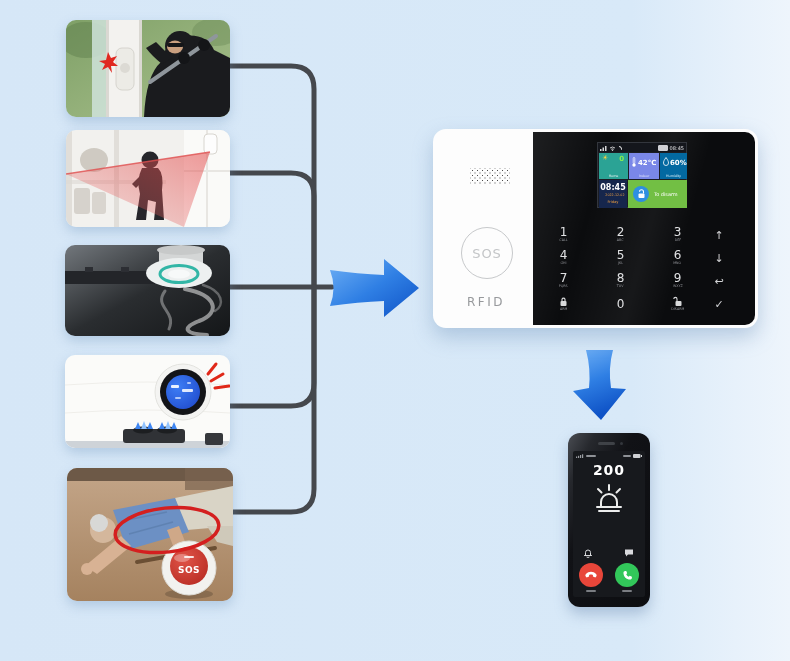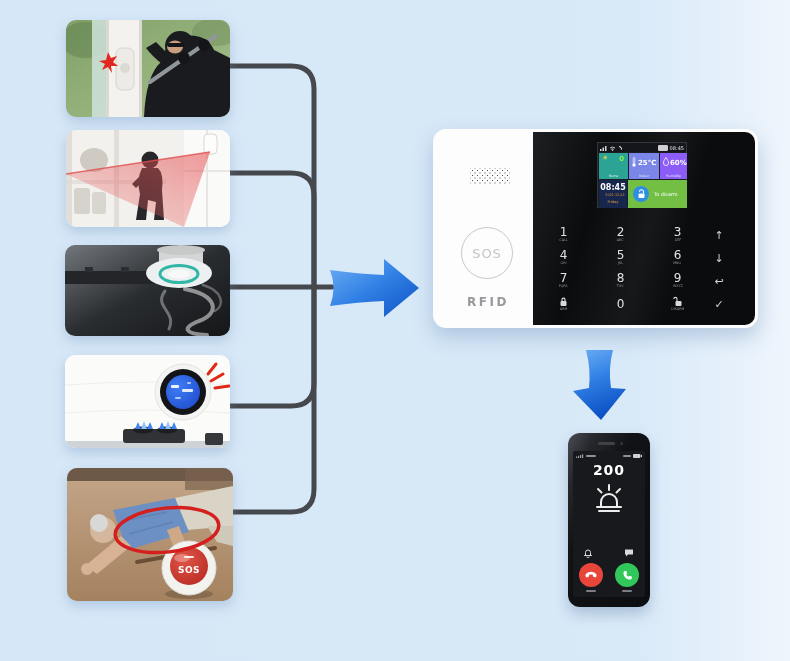--- a/index.html
+++ b/index.html
@@ -17,38 +17,38 @@
 
   
   .panel{position:absolute;left:433px;top:129px;width:325px;height:199px;background:#fdfdfd;
          border-radius:13px;z-index:2;box-shadow:0 9px 20px rgba(110,145,185,.4);}
   .speaker{position:absolute;left:37px;top:39px;width:40px;height:16px;
            background-image:radial-gradient(#4a4a4a 0.9px,transparent 1px),radial-gradient(#4a4a4a 0.9px,transparent 1px);
            background-size:5px 5px;background-position:0 0,2.5px 2.5px;}
   .sos-circle{position:absolute;left:28px;top:98px;width:50px;height:50px;border:1.5px solid #c7c9cb;
               border-radius:50%;display:flex;align-items:center;justify-content:center;
               color:#c3c5c7;font-size:13px;letter-spacing:1px;}
-  .rfid{position:absolute;left:34px;top:166px;color:#97999c;font-weight:bold;font-size:12px;
+  .rfid{position:absolute;left:34px;top:166px;color:#97999c;font-weight:normal;font-size:12px;
         letter-spacing:2.5px;}
   .rfid-waves{position:absolute;left:80px;top:-8px;}
   .panel-black{position:absolute;left:100px;top:3px;right:3px;bottom:3px;background:#0b0c0e;
                border-radius:0 10px 10px 0;overflow:hidden;}
   .gloss{position:absolute;inset:0;background:linear-gradient(105deg,rgba(255,255,255,.08) 0%,rgba(255,255,255,0) 28%,rgba(255,255,255,.05) 52%,rgba(255,255,255,0) 66%);}
   .screen{position:absolute;left:64px;top:10px;width:90px;height:66px;background:#1b1d24;
           border:1px solid #33363d;box-sizing:border-box;}
   .sbar{position:absolute;left:0;top:0;right:0;height:9px;background:#14161c;display:flex;
         align-items:center;padding:0 2px;box-sizing:border-box;}
   .sbar .grow{flex:1;}
   .sbar-time{color:#e8e8ea;font-size:5px;margin-left:2px;}
   .battery{width:8px;height:4px;border:0.5px solid #cfcfd4;border-radius:1px;background:#cfcfd4;margin-left:2px;}
   .tiles{position:absolute;left:1px;top:10px;width:88px;height:55px;}
   .tile{position:absolute;overflow:hidden;}
   .t-scene{left:0;top:0;width:29px;height:26px;background:#2ba395;}
   .t-temp{left:30px;top:0;width:30px;height:26px;background:#7a87e8;}
-  .t-hum{left:61px;top:0;width:27px;height:26px;background:#8b5cf6;}
+  .t-hum{left:61px;top:0;width:27px;height:26px;background:#0369a1;}
   .t-clock{left:0;top:27px;width:28px;height:28px;background:#16264c;}
   .t-mode{left:29px;top:27px;width:59px;height:28px;background:#72bf44;}
   .tile .val{position:absolute;color:#fff;font-size:7px;font-weight:bold;}
   .tile .lbl{position:absolute;bottom:1px;left:0;width:100%;text-align:center;color:#eaf4f2;
              font-size:6px;transform:scale(.55);transform-origin:center bottom;white-space:nowrap;}
   .sun{position:absolute;left:3px;top:1px;color:#ffd23f;font-size:7px;}
   .zig{position:absolute;right:4px;top:2px;color:#86f050;font-size:7px;font-weight:bold;}
   .clock-time{position:absolute;top:3px;width:100%;text-align:center;color:#fff;font-size:8px;font-weight:bold;}
   .clock-date{position:absolute;top:13px;width:100%;text-align:center;color:#f0a040;font-size:6px;
               transform:scale(.55);transform-origin:center top;white-space:nowrap;}
@@ -333,21 +333,21 @@
           <div class="tile t-scene">
             <span class="sun">☀</span>
             <span class="zig">0</span>
             <span class="lbl">Home</span>
           </div>
           <div class="tile t-temp">
             <svg width="4" height="10" viewBox="0 0 4 10" style="position:absolute;left:3px;top:4px;">
               <rect x="1.2" y="0.5" width="1.6" height="6" rx="0.8" fill="none" stroke="#fff" stroke-width=".7"></rect>
                 <circle cx="2" cy="8" r="1.7" fill="#fff"></circle>
             </svg>
-            <span class="val" style="left:9px;top:6px;">25°C</span>
+            <span class="val" style="left:9px;top:6px;">42°C</span>
             <span class="lbl" style="color:#dfe2fb;">Indoor</span>
           </div>
           <div class="tile t-hum">
             <svg width="6" height="9" viewBox="0 0 6 9" style="position:absolute;left:3px;top:4px;">
               <path d="M3 0.5 C4.8 3 5.5 4.5 5.5 6 A2.5 2.5 0 0 1 0.5 6 C0.5 4.5 1.2 3 3 0.5 Z" fill="none" stroke="#fff" stroke-width=".8"></path>
             </svg>
             <span class="val" style="left:10px;top:6px;">60%</span>
             <span class="lbl" style="color:#dff2fb;">Humidity</span>
           </div>
           <div class="tile t-clock">

